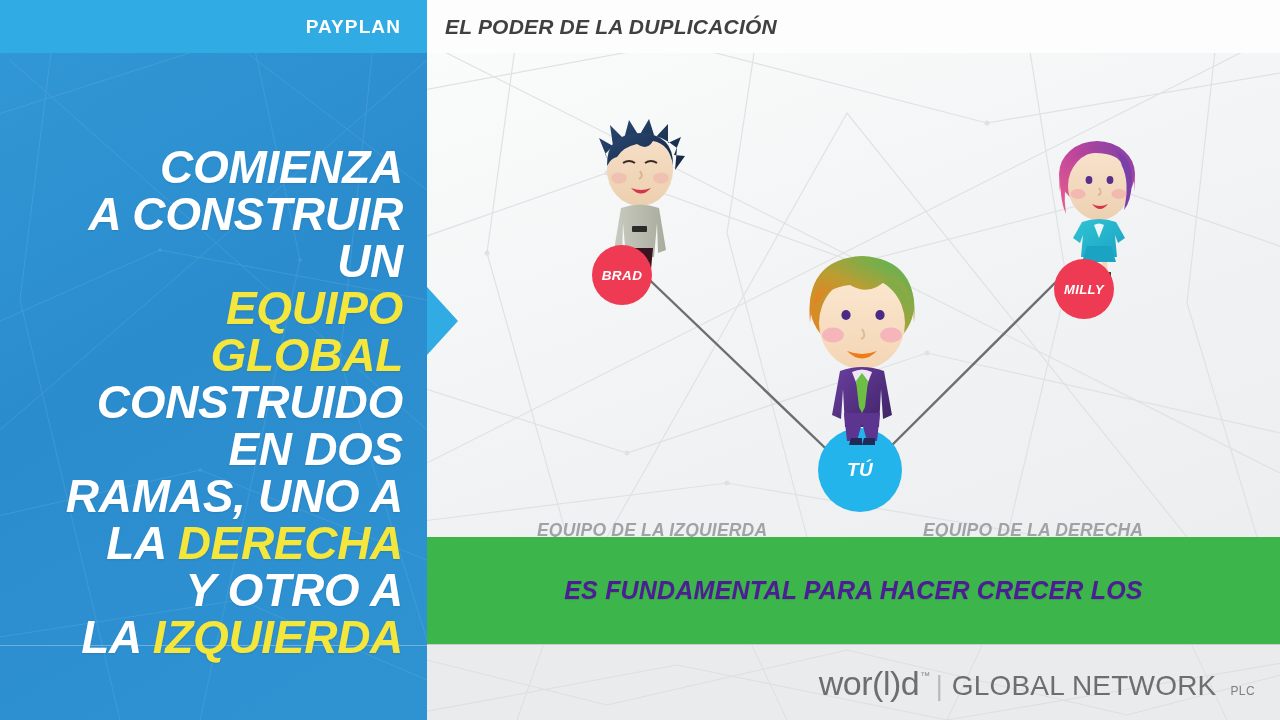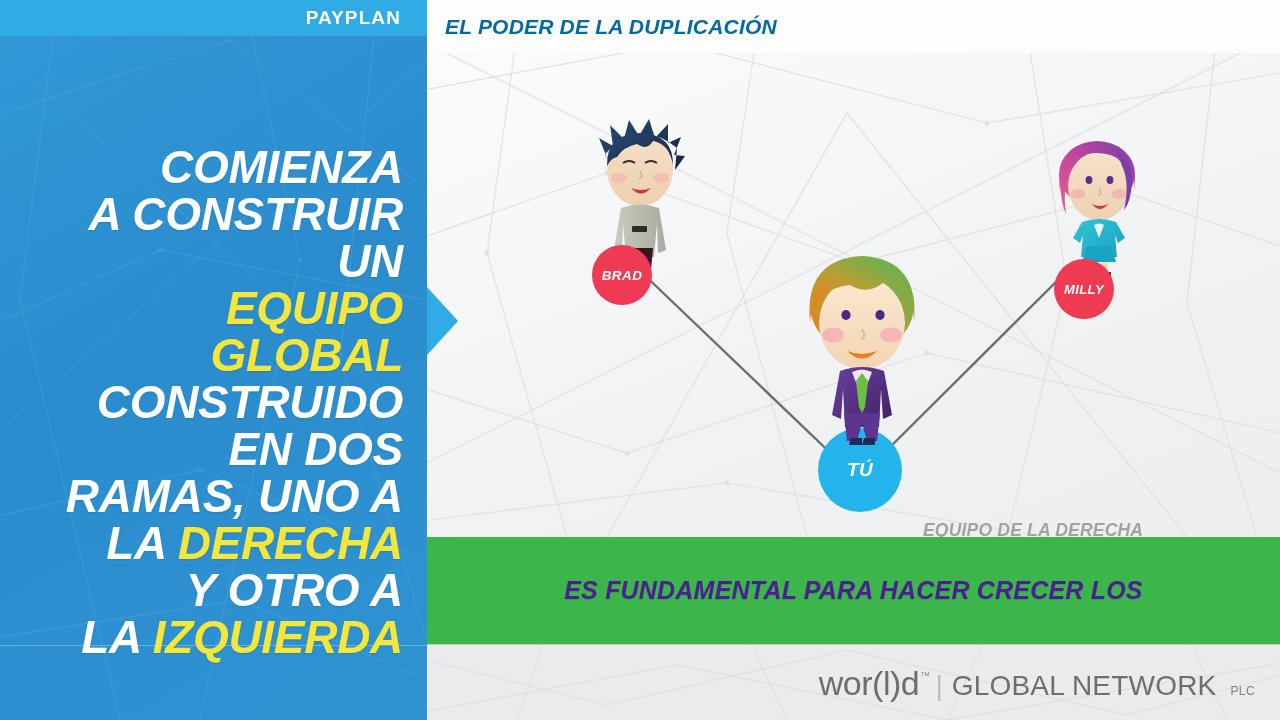--- a/index.html
+++ b/index.html
@@ -17,21 +17,21 @@
     position:absolute; left:0; top:0; width:427px; height:720px;
     background:#2e91d1;
     background-image:linear-gradient(150deg,#3298d6 0%,#2b8ccd 45%,#2f93d2 100%);
     overflow:hidden;
   }
   #sidebar .sb-net { position:absolute; inset:0; opacity:.5; }
   #sidebar-hr { position:absolute; left:0; top:645px; width:427px; height:1px;
                 background:rgba(255,255,255,.30); }
 
   #payplan-bar {
-    position:absolute; left:0; top:0; width:427px; height:36px;
+    position:absolute; left:0; top:0; width:427px; height:53px;
     background:#31abe3; z-index:4;
     display:flex; align-items:center; justify-content:flex-end;
     padding-right:26px;
   }
   #payplan-bar .lbl {
     color:#ffffff; font-weight:bold; font-size:19px; letter-spacing:1.1px;
     font-style:normal;
   }
 
   #sidebar-copy {
@@ -51,21 +51,21 @@
     border-left:31px solid #31abe3;
   }
 
   
   #header-right {
     position:absolute; left:427px; top:0; width:853px; height:53px;
     background:#fdfdfd; z-index:2;
     display:flex; align-items:center; padding-left:18px;
   }
   #header-title {
-    color:#0369a1; font-weight:bold; font-style:italic; font-size:21px;
+    color:#404040; font-weight:bold; font-style:italic; font-size:21px;
     letter-spacing:0.2px;
   }
 
   
   #canvas {
     position:absolute; left:427px; top:53px; width:853px; height:484px;
     background:linear-gradient(160deg,#fafbfb 0%,#f1f2f3 60%,#eceeef 100%);
     overflow:hidden;
   }
 
@@ -219,20 +219,21 @@
         <circle cx="640" cy="230" r="2.5"></circle>
           <circle cx="60" cy="200" r="2.5"></circle>
       </g>
     </svg>
 
     <svg id="links" viewBox="0 0 853 484">
       <line x1="208" y1="213" x2="416" y2="412" stroke="#6d6e70" stroke-width="2.4"></line>
       <line x1="645" y1="213" x2="445" y2="412" stroke="#6d6e70" stroke-width="2.4"></line>
     </svg>
 
+    <div class="team-label" id="label-left">EQUIPO DE LA IZQUIERDA</div>
     <div class="team-label" id="label-right">EQUIPO DE LA DERECHA</div>
 
     <div class="node" style="left:148px; top:55px; width:130px; height:190px;text-align:center;">
       <svg class="avatar" style="left:0; top:0; width:130px; height:160px;" viewBox="0 0 130 160">
         <defs>
           <linearGradient id="bradHair" x1="0" y1="0" x2="1" y2="1">
             <stop offset="0" stop-color="#2c4a75"></stop>
             <stop offset="0.55" stop-color="#1d3557"></stop>
             <stop offset="1" stop-color="#16263f"></stop>
           </linearGradient>

